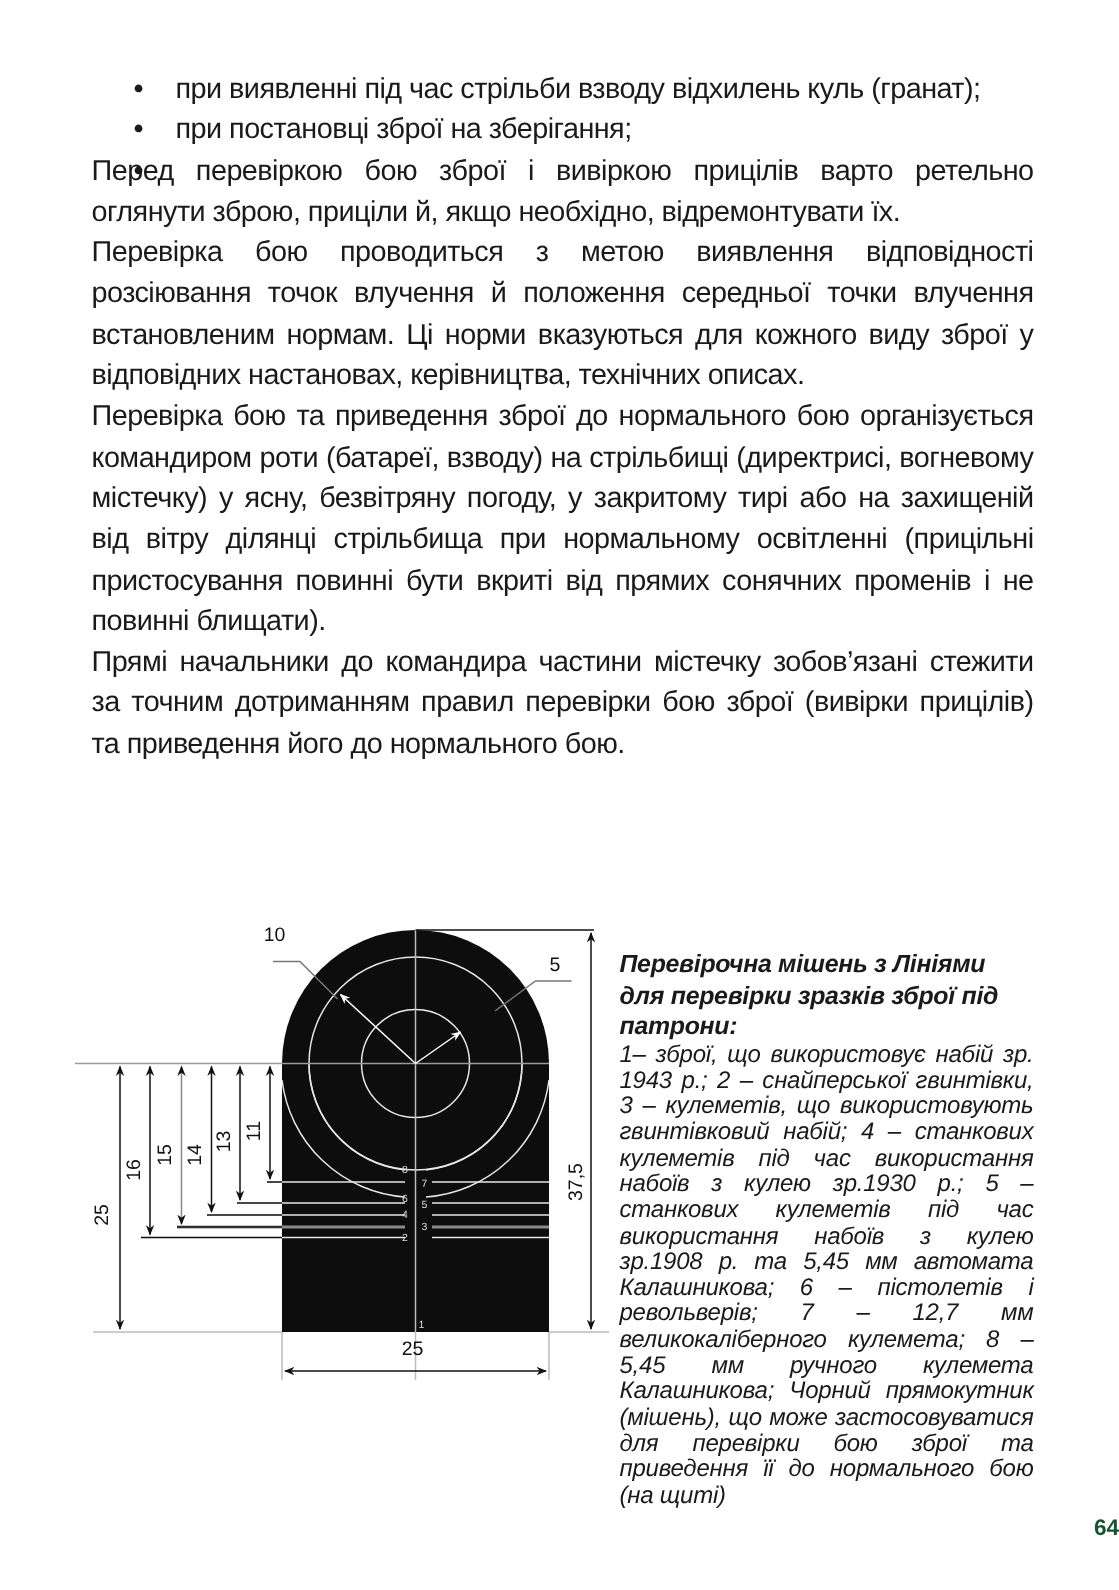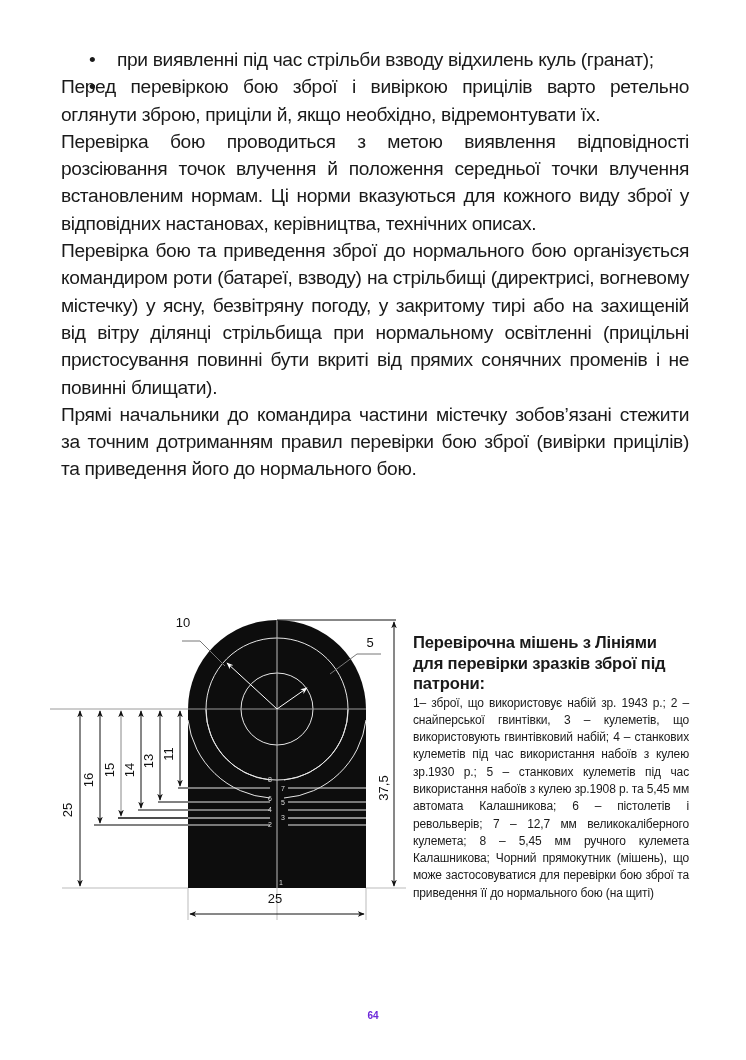--- a/index.html
+++ b/index.html
@@ -8,35 +8,35 @@
     .page-text { position: absolute; left: 61px; width: 628px; top: 46px;
       font-family: "Liberation Sans", sans-serif; font-size: 19.2px; line-height: 27.3px;
       letter-spacing: -0.35px; }
     .page-text p { margin: 0; text-align: justify; text-align-last: left; }
     .bullets { list-style: none; margin: 0; padding: 0; }
     .bullets li { position: relative; padding-left: 56px; text-align: justify; }
     .bullets li .dot { position: absolute; left: 28px; top: 0; }
     .figure { position: absolute; left: 40px; top: 608px; width: 376px; height: 320px; }
     .figure svg { position: absolute; left: 0; top: 0; }
     .caption { position: absolute; left: 413px; top: 633px; width: 276px;
-      font-family: "Liberation Sans", sans-serif; }
+      font-family: "Liberation Sans", sans-serif; font-style: italic; }
     .caption-title { font-weight: bold; font-size: 16.6px; line-height: 20.5px; letter-spacing: -0.2px; }
-    .caption-body { font-size: 12px; line-height: 17.3px; text-align: justify; letter-spacing: -0.15px; }
-    .page-number { position: absolute; left: 0; width: 746px; top: 1010px; text-align: center;
-      font-size: 10px; font-weight: bold; color: #6d28d9; }
+    .caption-body { font-size: 16px; line-height: 17.3px; text-align: justify; letter-spacing: -0.15px; }
+    .page-number { position: absolute; left: 0; width: 746px; top: 1010px; text-align: right;
+      font-size: 15px; font-weight: bold; color: #14532d; }
     .lbl { font-family: "Liberation Sans", sans-serif; font-size: 13px; fill: #111; }
     .tlbl { font-family: "Liberation Sans", sans-serif; font-size: 7px; fill: #ddd; }
   </style>
 </head>
 <body>
 
 <div class="page-text">
   <ul class="bullets">
     <li><span class="dot">•</span><span>при виявленні під час стрільби взводу відхилень куль (гранат);</span></li>
-    <li><span class="dot">•</span></li>
+    <li><span class="dot">•</span><span>при постановці зброї на зберігання;</span></li>
     <li><span class="dot">•</span></li>
   </ul>
   <p>Перед перевіркою бою зброї і вивіркою прицілів варто ретельно оглянути зброю, приціли й, якщо необхідно, відремонтувати їх.</p>
   <p>Перевірка бою проводиться з метою виявлення відповідності розсіювання точок влучення й положення середньої точки влучення встановленим нормам. Ці норми вказуються для кожного виду зброї у відповідних настановах, керівництва, технічних описах.</p>
   <p>Перевірка бою та приведення зброї до нормального бою організується командиром роти (батареї, взводу) на стрільбищі (директрисі, вогневому містечку) у ясну, безвітряну погоду, у закритому тирі або на захищеній від вітру ділянці стрільбища при нормальному освітленні (прицільні пристосування повинні бути вкриті від прямих сонячних променів і не повинні блищати).</p>
   <p>Прямі начальники до командира частини містечку зобов’язані стежити за точним дотриманням правил перевірки бою зброї (вивірки прицілів) та приведення його до нормального бою.</p>
 </div>
 
 <div class="figure">
   <svg width="376" height="320" viewBox="40 628 376 320">

